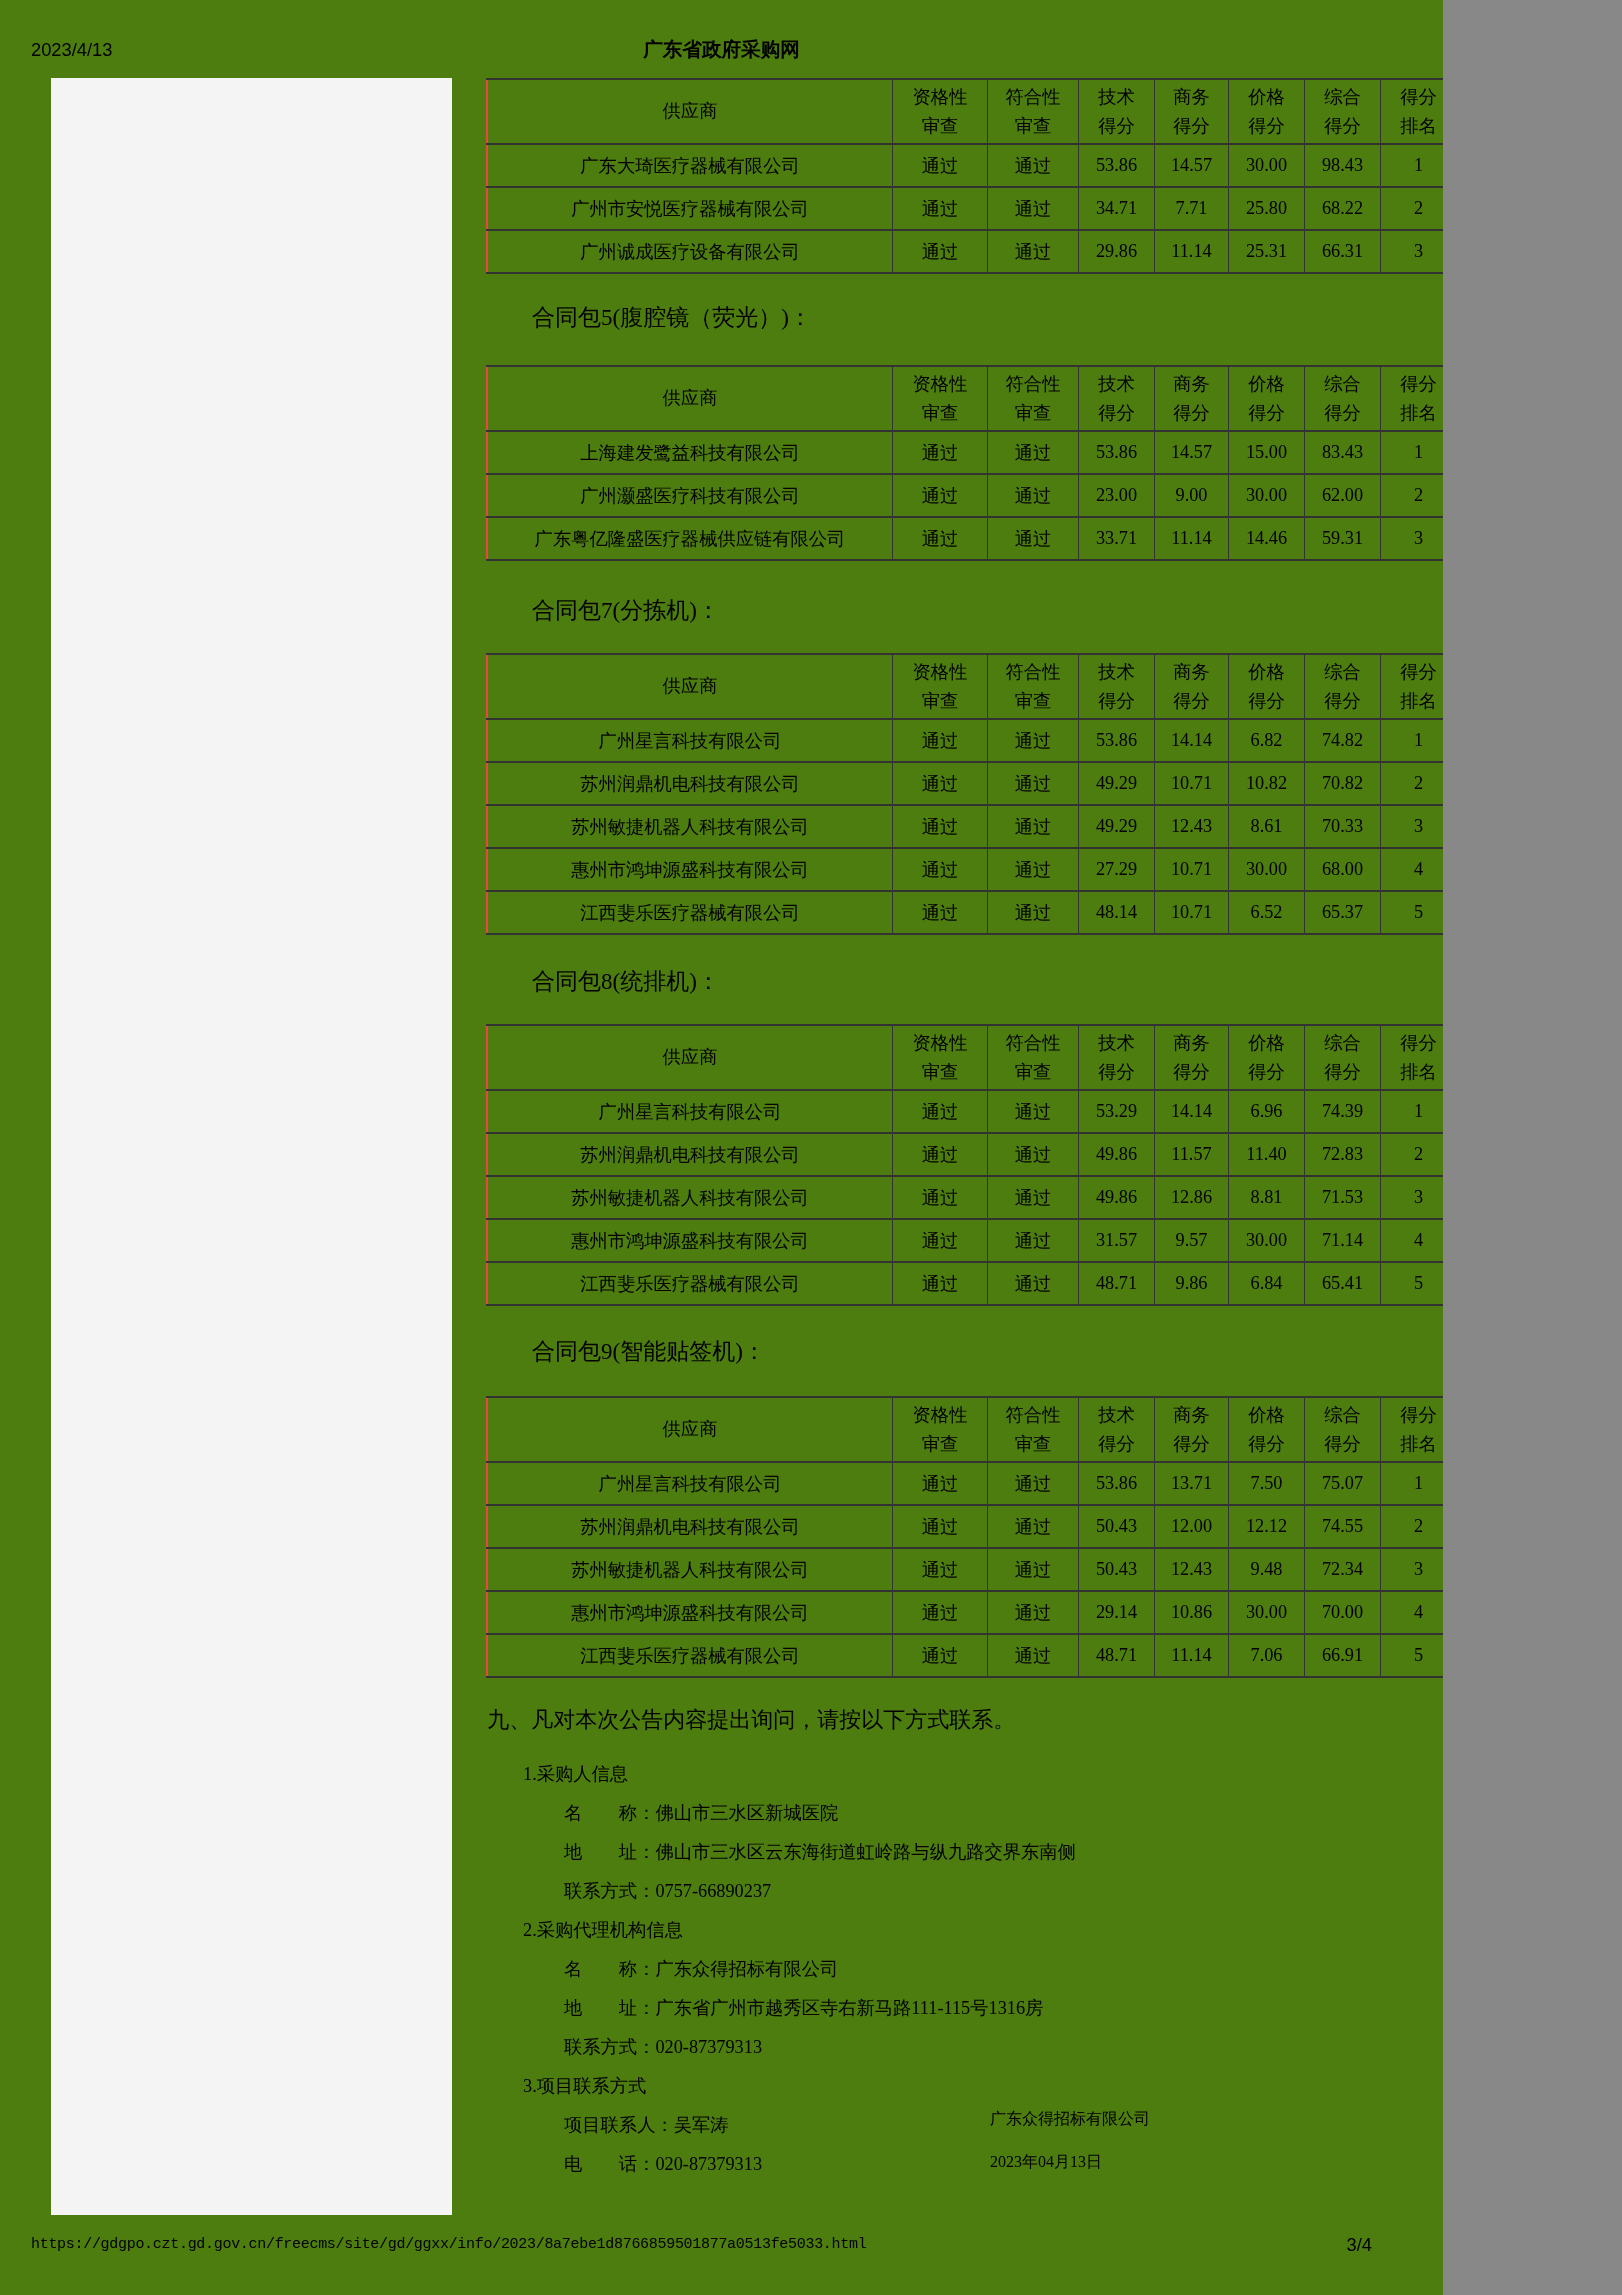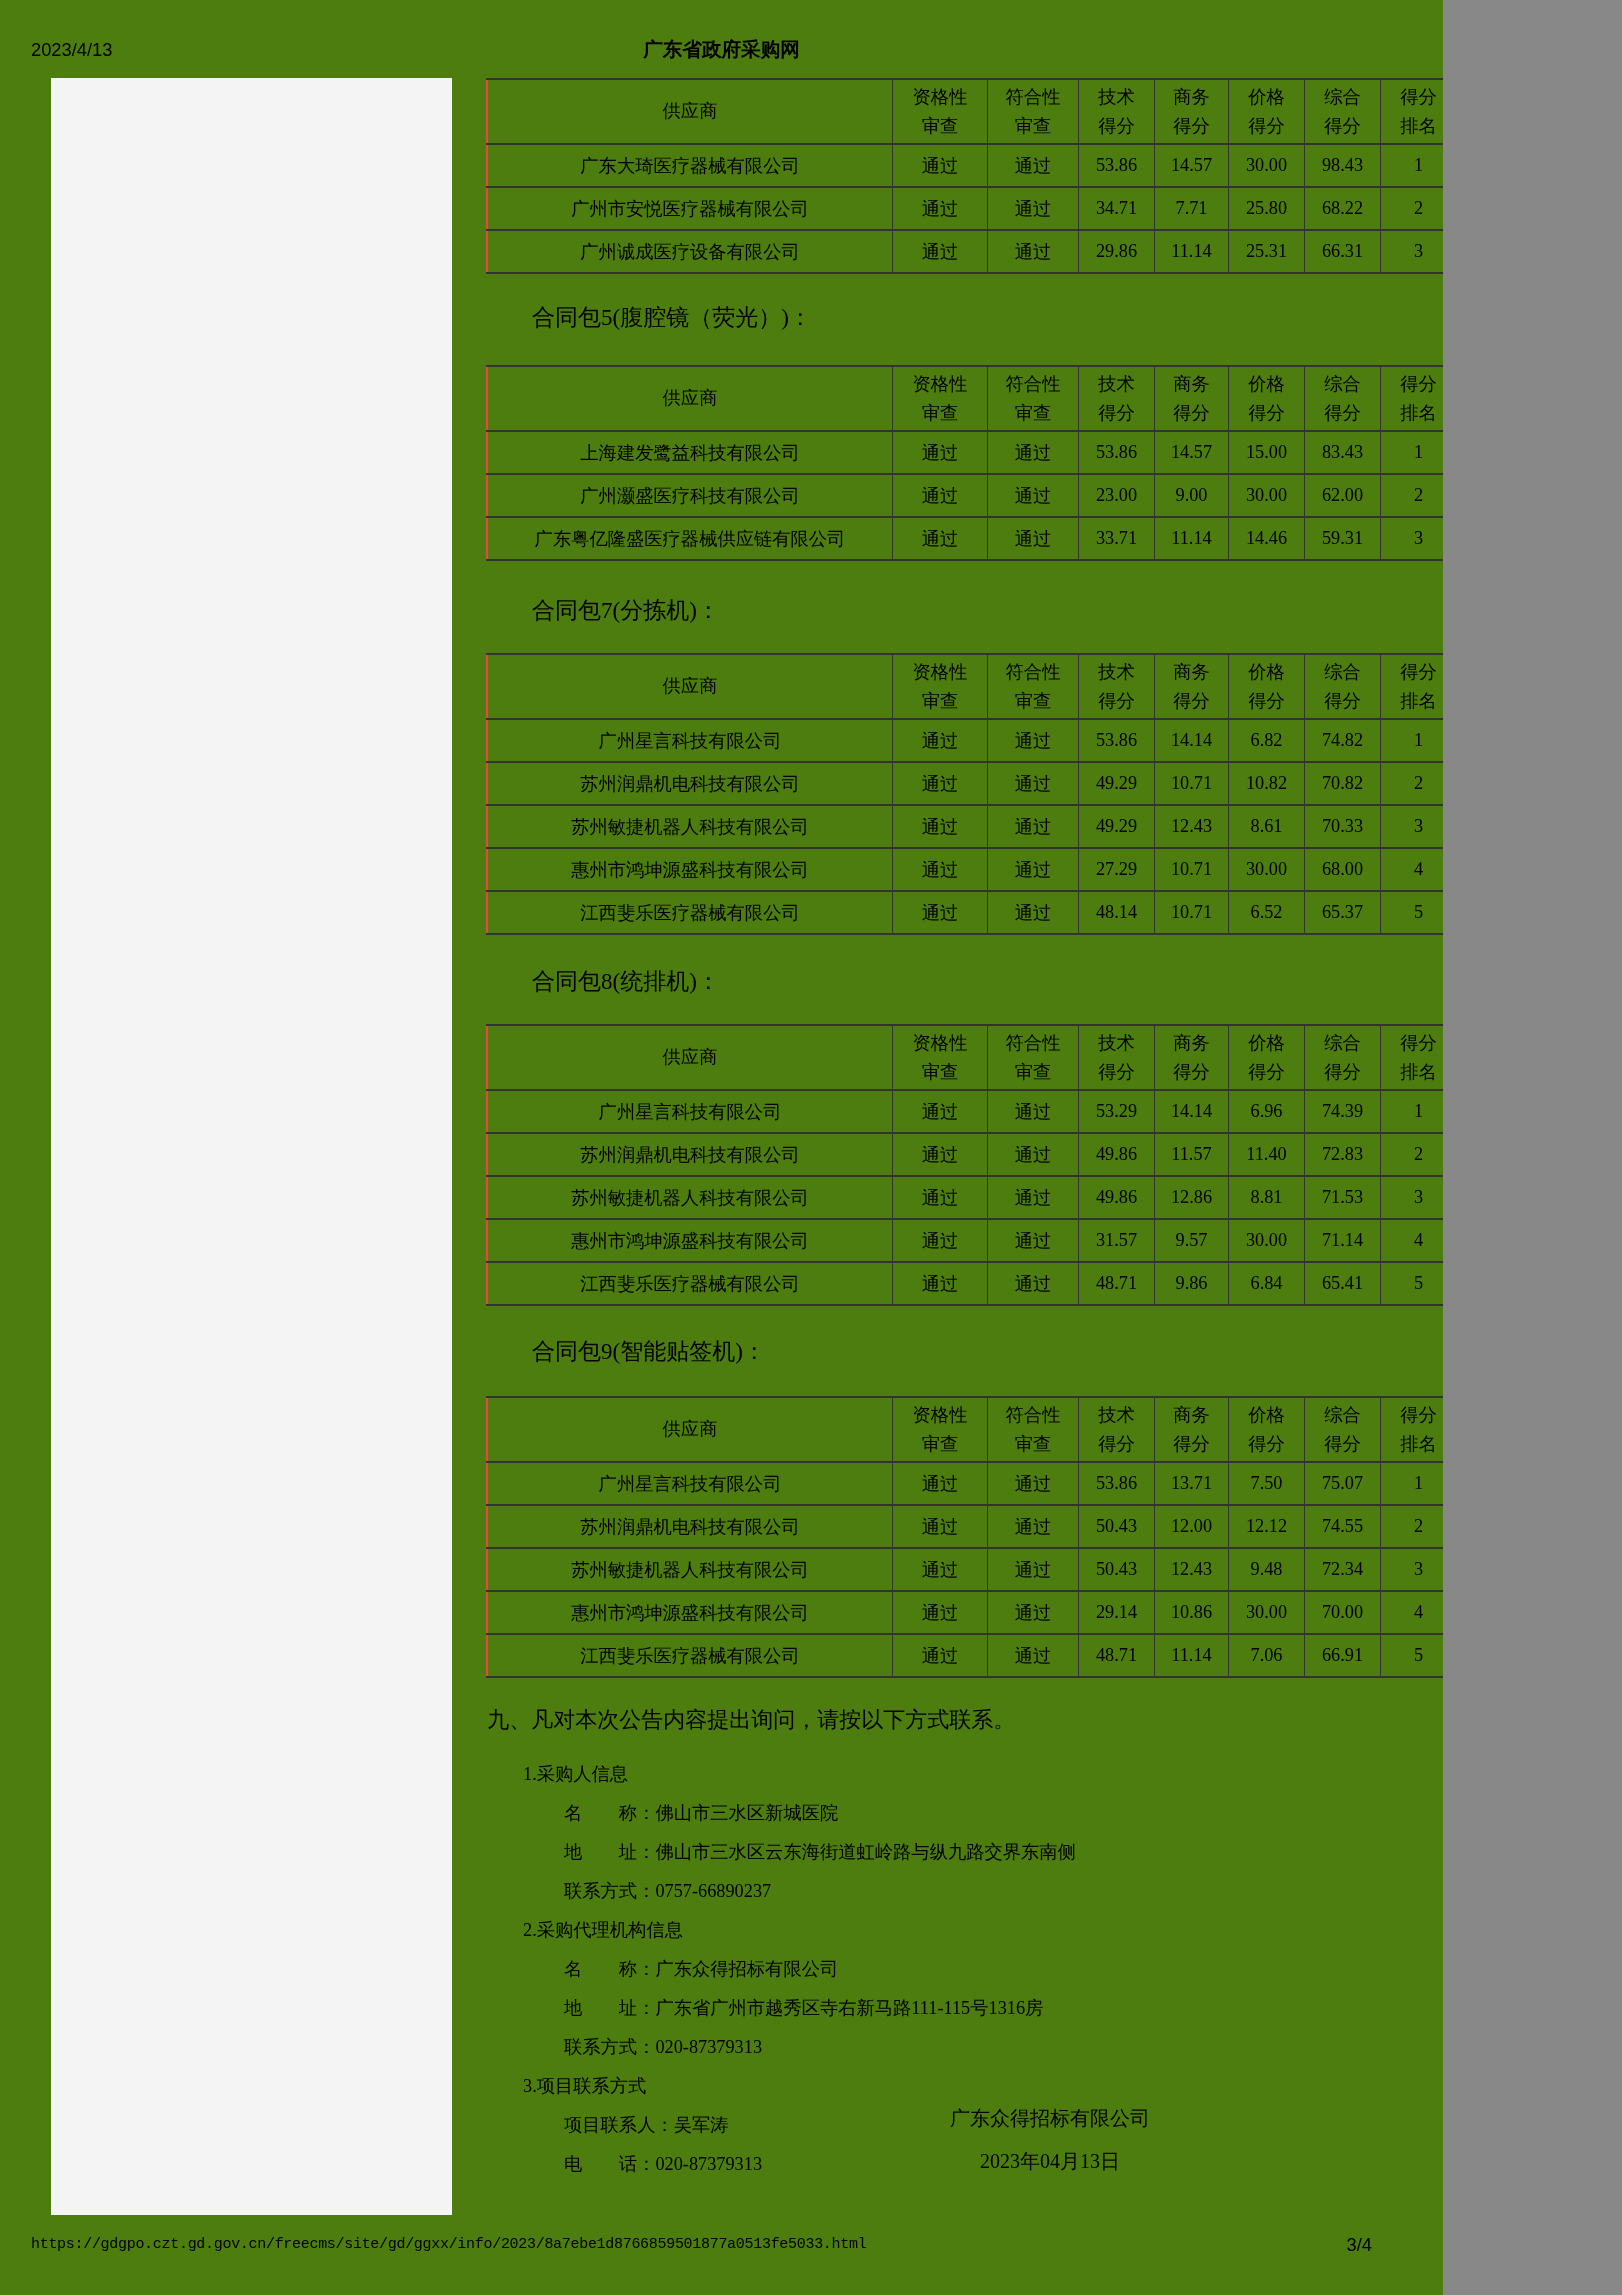--- a/index.html
+++ b/index.html
@@ -74,21 +74,21 @@
   .mt-t3{margin-top:34px;}  .mt-tb3{margin-top:29px;}
   .mt-t4{margin-top:33px;}  .mt-tb4{margin-top:31px;}
   .inquiry-heading{
     margin-top:27px;font-size:22px;line-height:30px;padding-left:1.3px;
   }
   .contact{margin-top:19.6px;font-size:18.3px;}
   .contact-group-label{line-height:39px;padding-left:37px;}
   .contact-line{line-height:39px;padding-left:78px;}
   .signature{
     position:absolute;right:293px;top:2106px;
-    text-align:center;font-size:20px;line-height:25px;
+    text-align:left;font-size:16px;line-height:25px;
   }
   .signature .sig-date{margin-top:18.3px;}
 </style>
 </head>
 <body>
 
 <div class="page">
 
   <div class="hdr-date">2023/4/13</div>
   <div class="hdr-title">广东省政府采购网</div>

